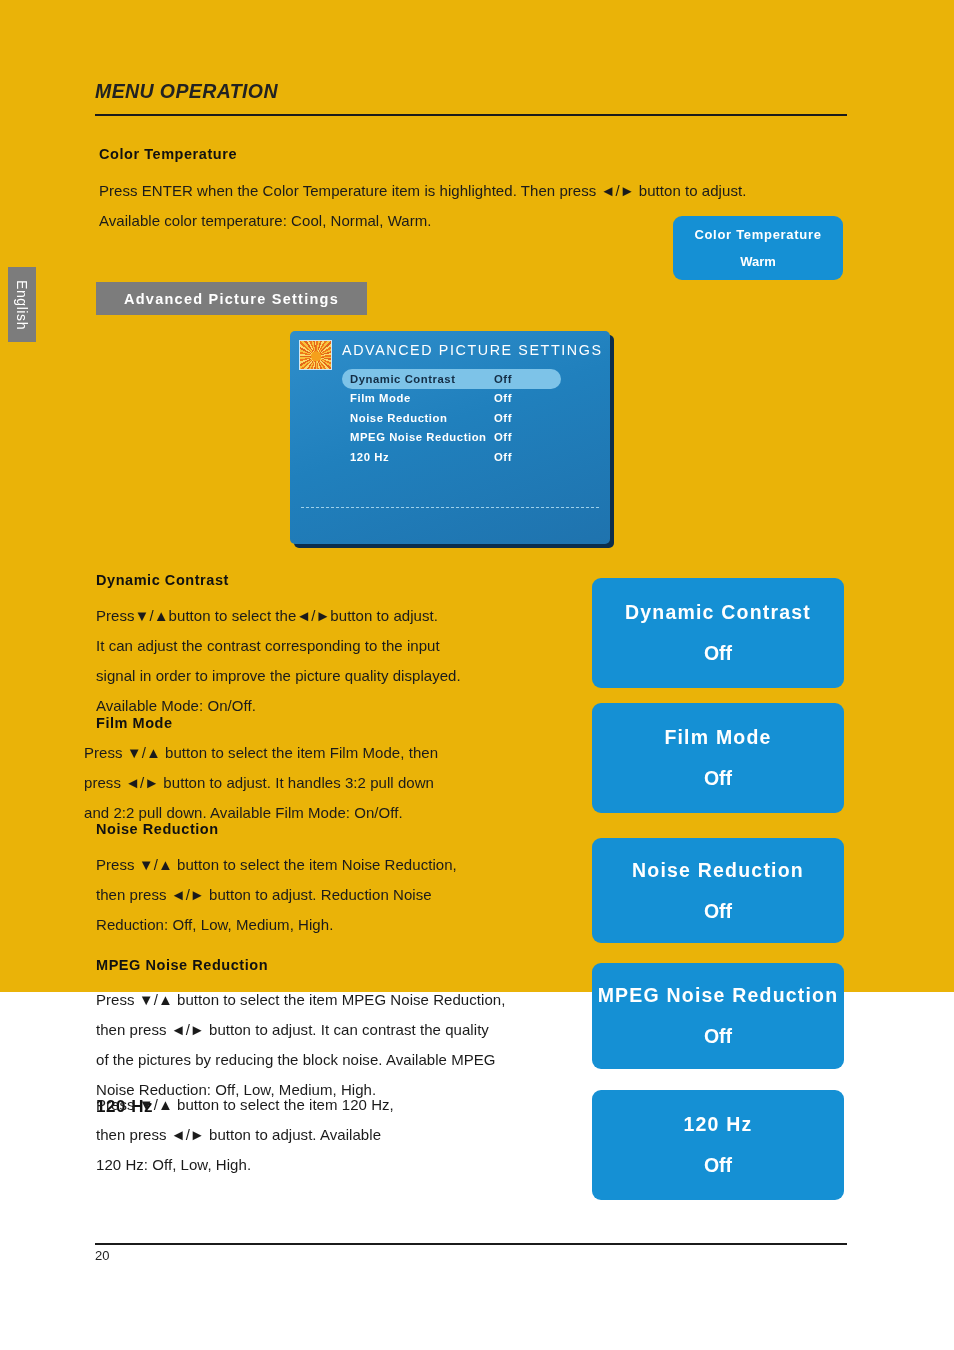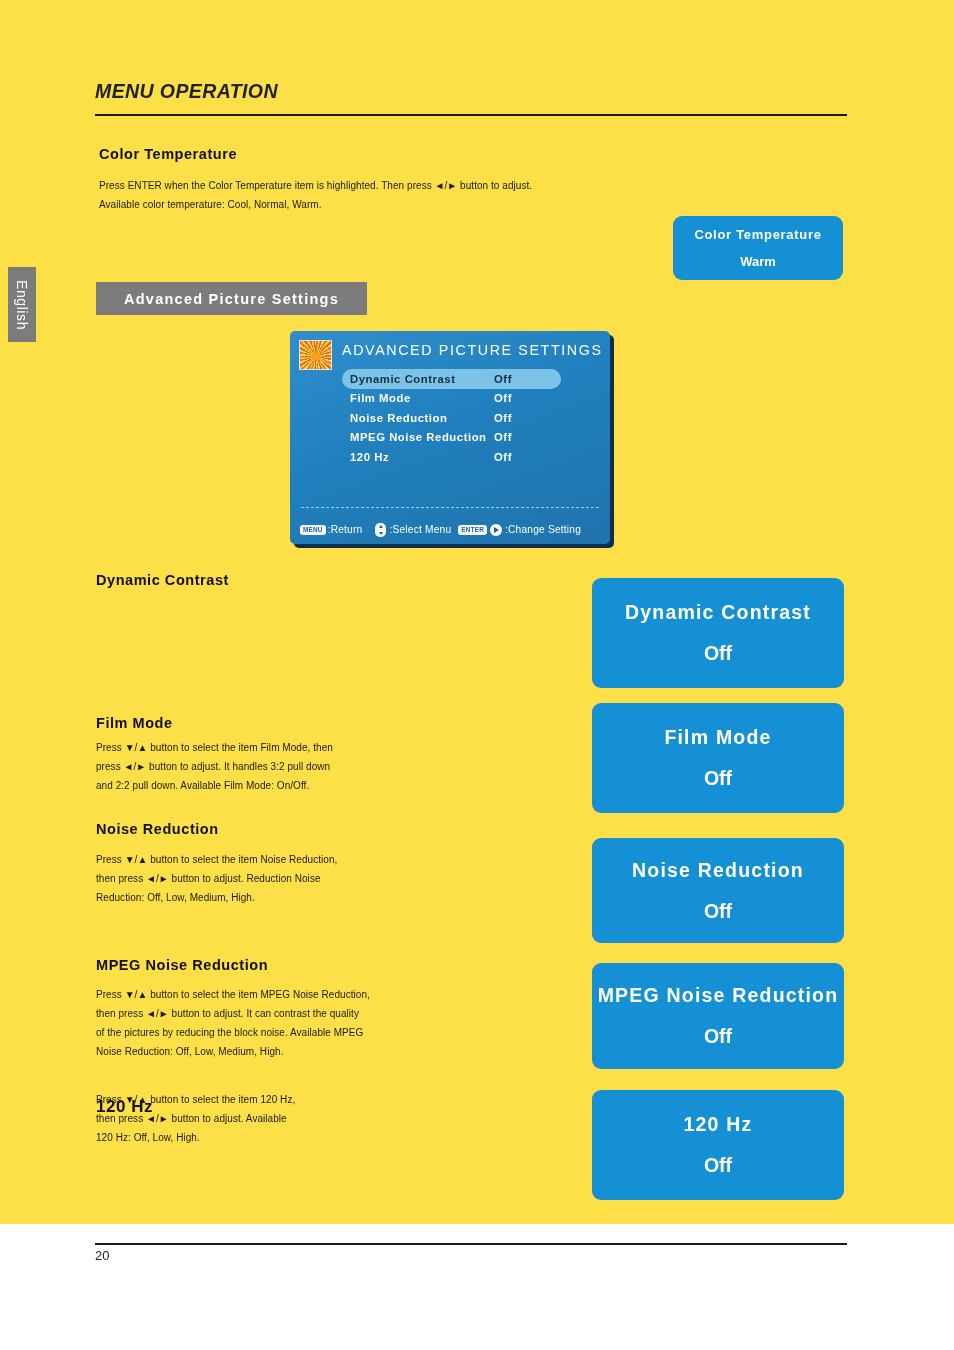--- a/index.html
+++ b/index.html
@@ -7,22 +7,22 @@
     width: 954px;
     height: 1350px;
     background: #ffffff;
     font-family: "Liberation Sans", sans-serif;
     color: #1a1a1a;
     overflow: hidden;
   }
   #page {
     position: relative;
     width: 954px;
-    height: 1224px;
-    background: #fde047;
+    height: 992px;
+    background: #eab308;
   }
 
   
   .page-head {
     position: absolute;
     left: 95px;
     top: 80px;
     font-size: 19.5px;
     font-style: italic;
     font-weight: bold;
@@ -61,22 +61,22 @@
   
   .sec-title {
     position: absolute;
     font-size: 14.5px;
     font-weight: bold;
     letter-spacing: 0.55px;
     color: #111;
   }
   .body-text {
     position: absolute;
-    font-size: 10px;
-    line-height: 19px;
+    font-size: 15px;
+    line-height: 30px;
     color: #1b1b1b;
     letter-spacing: 0.05px;
     white-space: pre-line;
   }
 
   
   .gray-bar {
     position: absolute;
     left: 96px;
     top: 282px;
@@ -323,46 +323,35 @@
         <span class="val">Off</span>
       </div>
       <div class="osd-row">
         <span class="lbl">120 Hz</span>
         <span class="val">Off</span>
       </div>
     </div>
 
     <div class="osd-dash"></div>
 
-    <div class="osd-foot">
-      <span class="foot-seg">
-        <span class="key">MENU</span>
-        <span>:Return</span>
-      </span>
-      <span class="foot-seg">
-        <span class="key-updown"></span>
-        <span>:Select Menu</span>
-      </span>
-      <span class="foot-seg">
-        <span class="key">ENTER</span>
-        <span class="key-right"></span>
-        <span>:Change Setting</span>
-      </span>
-    </div>
   </div>
 
   <div class="callout small" style="left:673px; top:216px; width:170px; height:64px;">
     <div class="c-title">Color Temperature</div>
     <div class="c-val">Warm</div>
   </div>
 
   <div class="sec-title" style="left:96px; top:572px;">Dynamic Contrast</div>
+  <div class="body-text" style="left:96px; top:601px; width:480px;">Press▼/▲button to select the◄/►button to adjust.
+It can adjust the contrast corresponding to the input
+signal in order to improve the picture quality displayed.
+Available Mode: On/Off.</div>
 
   <div class="sec-title" style="left:96px; top:715px;">Film Mode</div>
-  <div class="body-text" style="left:96px; top:738px; width:480px;">Press ▼/▲ button to select the item Film Mode, then
+  <div class="body-text" style="left:84px; top:738px; width:480px;">Press ▼/▲ button to select the item Film Mode, then
 press ◄/► button to adjust. It handles 3:2 pull down
 and 2:2 pull down. Available Film Mode: On/Off.</div>
 
   <div class="sec-title" style="left:96px; top:821px;">Noise Reduction</div>
   <div class="body-text" style="left:96px; top:850px; width:480px;">Press ▼/▲ button to select the item Noise Reduction,
 then press ◄/► button to adjust. Reduction Noise
 Reduction: Off, Low, Medium, High.</div>
 
   <div class="sec-title" style="left:96px; top:957px;">MPEG Noise Reduction</div>
   <div class="body-text" style="left:96px; top:985px; width:490px;">Press ▼/▲ button to select the item MPEG Noise Reduction,

